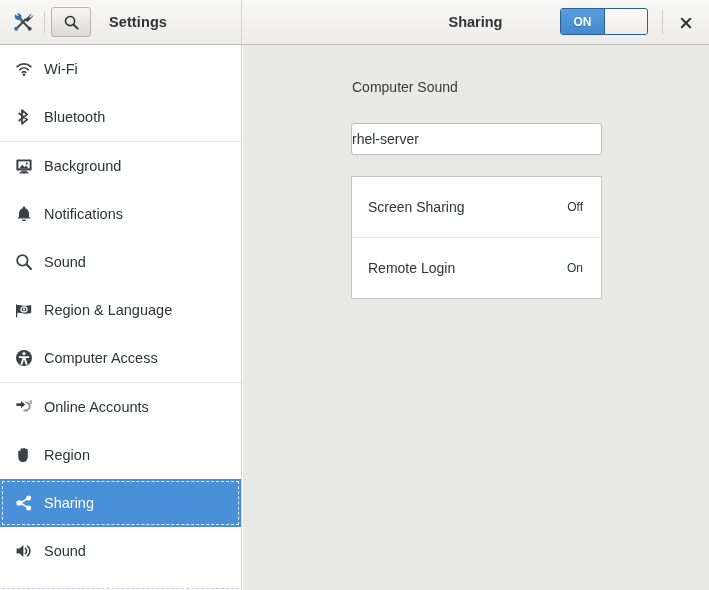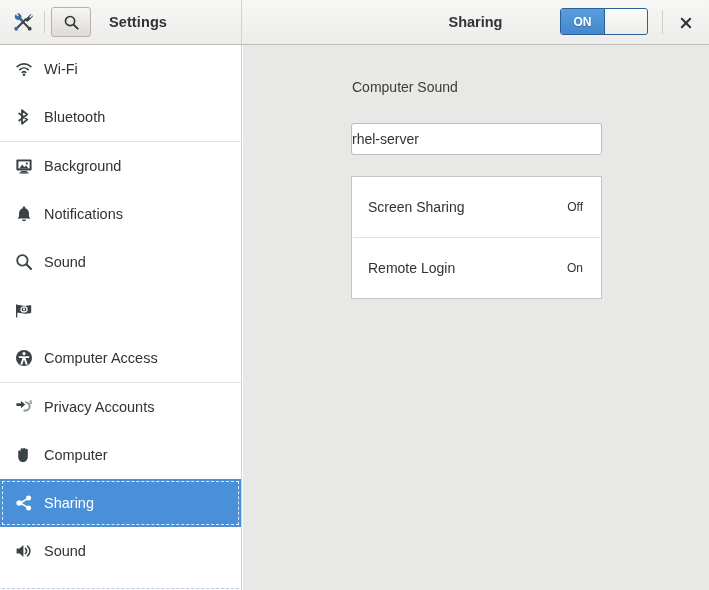--- a/index.html
+++ b/index.html
@@ -388,20 +388,21 @@
 
     <div class="side-item">
       <span class="s-icon">
         <svg width="20" height="20" viewBox="0 0 20 20">
           <path d="M2.6 5.4 C6 4 10 7.2 13.4 5.6 L17.2 5.2 L17.2 13 L13.4 13.4 C10 15 6 11.8 2.6 13.2 Z" fill="#3b4245"></path>
           <ellipse cx="10" cy="9.4" rx="3.1" ry="2.5" fill="none" stroke="#ffffff" stroke-width="1.2"></ellipse>
           <circle cx="10" cy="9.4" r="1.1" fill="#ffffff"></circle>
           <rect x="2" y="4.4" width="1.3" height="13" fill="#3b4245"></rect>
         </svg>
       </span>
+      <span class="s-label">Region &amp; Language</span>
     </div>
 
     <div class="side-item">
       <span class="s-icon">
         <svg width="20" height="20" viewBox="0 0 20 20">
           <circle cx="10" cy="10" r="8" fill="#3b4245"></circle>
           <circle cx="10" cy="5.6" r="1.6" fill="#ffffff"></circle>
           <path d="M4.8 8.2 L15.2 8.2 L15.2 9.9 L11.5 9.9 L13.6 16.3 L11.9 16.9 L10 11.4 L8.1 16.9 L6.4 16.3 L8.5 9.9 L4.8 9.9 Z" fill="#ffffff"></path>
         </svg>
       </span>
@@ -411,34 +412,34 @@
     <div class="side-sep"></div>
 
     <div class="side-item">
       <span class="s-icon">
         <svg width="20" height="20" viewBox="0 0 20 20">
           <path d="M2.4 6.2 L7 6.2 L7 4 L11.2 7.6 L7 11.2 L7 9 L2.4 9 Z" fill="#3b4245"></path>
           <path d="M11.4 4.2 A5.2 5.2 0 0 1 11.4 14.6 L9.6 14.6 L9.6 12.6 L11.4 12.6 A3.2 3.2 0 0 0 11.4 6.2 Z" fill="#8a9396"></path>
           <path d="M15.6 3.4 L17.8 3.4 L17.8 4.4 L16.6 4.4 L16.6 5 L17.8 5 L17.8 6.7 L15.6 6.7 L15.6 5.7 L16.8 5.7 L16.8 5.1 L15.6 5.1 Z" fill="#6f7b80"></path>
         </svg>
       </span>
-      <span class="s-label">Privacy Accounts</span>
+      <span class="s-label">Online Accounts</span>
     </div>
 
     <div class="side-item">
       <span class="s-icon">
         <svg width="20" height="20" viewBox="0 0 20 20">
           <path d="M4.2 9.4 L4.2 6.6 C4.2 5.9 4.8 5.4 5.4 5.4 C6.1 5.4 6.6 5.9 6.6 6.6
                    L6.6 4.4 C6.6 3.7 7.1 3.2 7.8 3.2 C8.4 3.2 9 3.7 9 4.4
                    L9 4.2 C9 3.5 9.5 3 10.2 3 C10.8 3 11.4 3.5 11.4 4.2
                    L11.4 5 C11.4 4.3 11.9 3.8 12.6 3.8 C13.2 3.8 13.8 4.3 13.8 5
                    L13.8 11.4 C13.8 14.6 11.8 17 9 17 C6.2 17 4.2 14.6 4.2 11.4 Z" fill="#3b4245"></path>
         </svg>
       </span>
-      <span class="s-label">Computer</span>
+      <span class="s-label">Region</span>
     </div>
 
     <div class="side-item selected">
       <span class="s-icon">
         <svg width="20" height="20" viewBox="0 0 20 20">
           <g stroke="#ffffff" stroke-width="1.6">
             <line x1="6.4" y1="10" x2="14" y2="5.4"></line>
             <line x1="6.4" y1="10" x2="14" y2="14.6"></line>
           </g>
           <circle cx="5.2" cy="10" r="2.8" fill="#ffffff"></circle>

